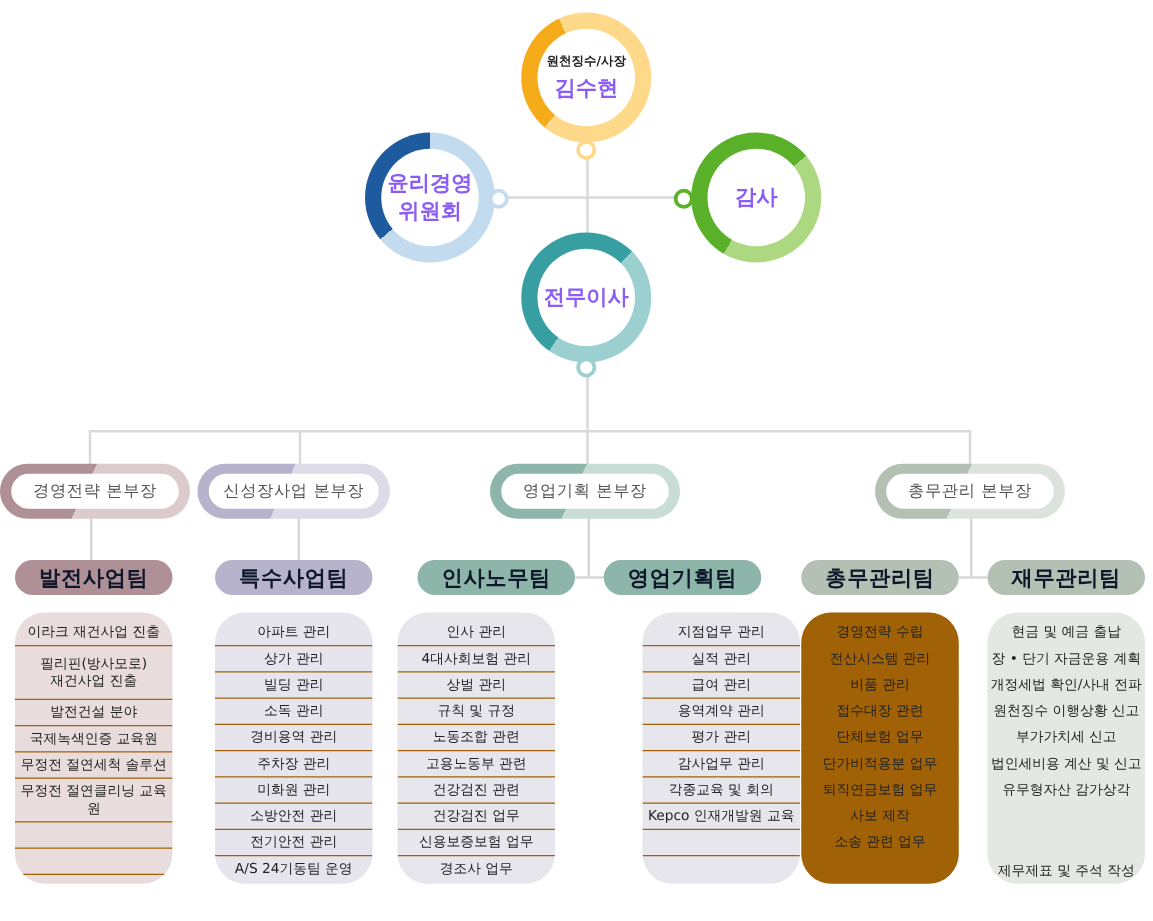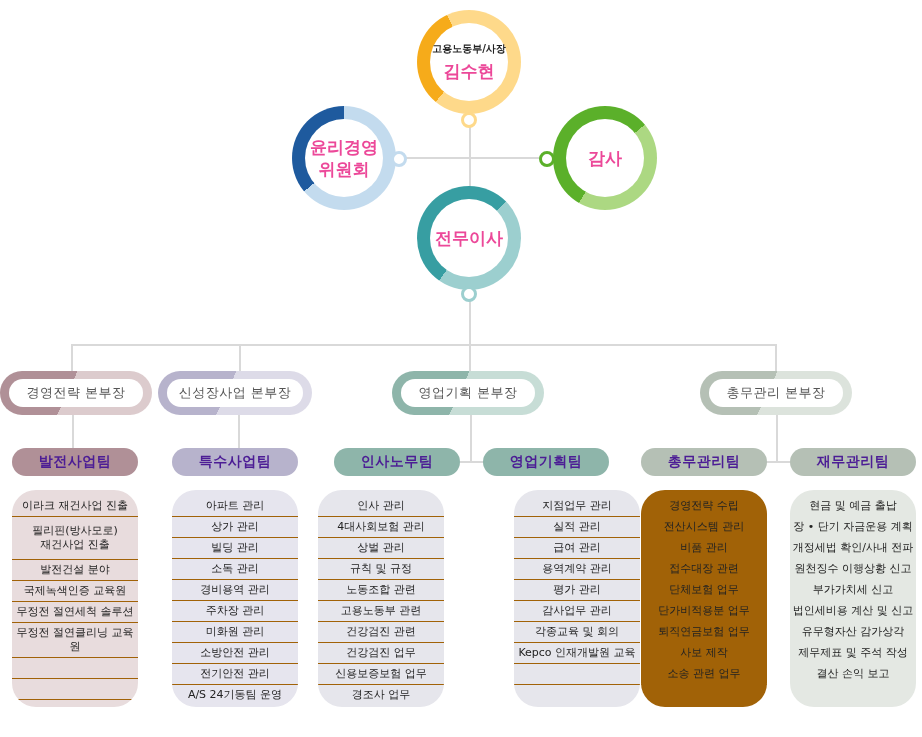--- a/index.html
+++ b/index.html
@@ -3,30 +3,30 @@
   <meta charset="utf-8">
   <style>
     html, body { margin: 0; padding: 0; background: #ffffff; }
     body { width: 922px; height: 737px; position: relative; overflow: hidden;
       font-family: "DejaVu Sans", "Liberation Sans", sans-serif; color: #222; }
     .line { position: absolute; background: #d9d9d9; }
     .ring { position: absolute; border-radius: 50%; }
     .ring-inner { position: absolute; left: 13px; top: 13px; right: 13px; bottom: 13px;
       background: #fff; border-radius: 50%; display: flex; flex-direction: column;
       align-items: center; justify-content: center; text-align: center; }
-    .circle-title { font-size: 17px; font-weight: bold; color: #ec4899; line-height: 22px; }
+    .circle-title { font-size: 17px; font-weight: bold; color: #8b5cf6; line-height: 22px; }
     .circle-sub { font-size: 10px; font-weight: bold; color: #222; margin-bottom: 4px; }
     .knob { position: absolute; width: 10px; height: 10px; border-radius: 50%;
       background: #fff; border-width: 3px; border-style: solid; }
     .division { position: absolute; height: 44px; border-radius: 22px; }
     .division-inner { position: absolute; left: 9px; top: 8px; right: 9px; bottom: 8px;
       background: #fff; border-radius: 14px; display: flex; align-items: center;
       justify-content: center; font-size: 13px; color: #555; letter-spacing: 0.5px; }
-    .team { position: absolute; height: 28px; border-radius: 14px; color: #4c1d95;
-      font-size: 14px; font-weight: bold; display: flex; align-items: center;
+    .team { position: absolute; height: 28px; border-radius: 14px; color: #0f172a;
+      font-size: 17px; font-weight: bold; display: flex; align-items: center;
       justify-content: center; letter-spacing: 0.5px; text-align: center; }
     .duty-card { position: absolute; top: 490px; width: 126px; height: 217px;
       border-radius: 24px; overflow: hidden; padding-top: 6px; box-sizing: border-box; }
     .duty-item { font-size: 11px; color: #222; text-align: center; line-height: 14px;
       padding: 3px 0; min-height: 14px; border-bottom: 1px solid #a16207; display: flex;
       align-items: center; justify-content: center; white-space: pre-line; }
   </style>
 </head>
 <body>
 
@@ -41,21 +41,21 @@
 <div class="line" style="left:72px; top:414px; width:2px; height:34px;"></div>
 <div class="line" style="left:238px; top:414px; width:2px; height:34px;"></div>
 <div class="line" style="left:470px; top:414px; width:2px; height:48px;"></div>
 <div class="line" style="left:460px; top:461px; width:24px; height:2px;"></div>
 <div class="line" style="left:776px; top:414px; width:2px; height:48px;"></div>
 <div class="line" style="left:766px; top:461px; width:24px; height:2px;"></div>
 
 <div class="ring" style="left:417px; top:10px; width:104px; height:104px;
      background: conic-gradient(from 0deg, #fed98a 0deg 50deg, #fed98a 50deg 120deg, #fed98a 120deg 220deg, #f6ab1a 220deg 320deg, #f6ab1a 320deg 335deg, #fed98a 335deg 360deg);">
   <div class="ring-inner">
-    <div class="circle-sub">고용노동부/사장</div>
+    <div class="circle-sub">원천징수/사장</div>
     <div class="circle-title">김수현</div>
   </div>
 </div>
 <div class="knob" style="left:461px; top:112px; border-color:#fed98a;"></div>
 
 <div class="ring" style="left:292px; top:106px; width:104px; height:104px;
      background: conic-gradient(from 0deg, #c3dbee 0deg 35deg, #c3dbee 35deg 230deg, #1e5a9e 230deg 320deg, #1e5a9e 320deg 360deg);">
   <div class="ring-inner">
     <div class="circle-title">윤리경영</div>
     <div class="circle-title">위원회</div>
@@ -165,16 +165,16 @@
 </div>
 
 <div class="duty-card" style="left:790px; background:#e4e8e3;">
   <div class="duty-item" style="border-bottom-color:transparent;">현금 및 예금 출납</div>
   <div class="duty-item" style="border-bottom-color:transparent;">장 • 단기 자금운용 계획</div>
   <div class="duty-item" style="border-bottom-color:transparent;">개정세법 확인/사내 전파</div>
   <div class="duty-item" style="border-bottom-color:transparent;">원천징수 이행상황 신고</div>
   <div class="duty-item" style="border-bottom-color:transparent;">부가가치세 신고</div>
   <div class="duty-item" style="border-bottom-color:transparent;">법인세비용 계산 및 신고</div>
   <div class="duty-item" style="border-bottom-color:transparent;">유무형자산 감가상각</div>
-  <div class="duty-item" style="border-bottom-color:transparent;">제무제표 및 주석 작성</div>
+  <div class="duty-item" style="border-bottom-color:transparent;margin-top:44px;">제무제표 및 주석 작성</div>
   <div class="duty-item" style="border-bottom-color:transparent;">결산 손익 보고</div>
   <div class="duty-item" style="border-bottom:none;"></div>
 </div>
 
 </body></html>

